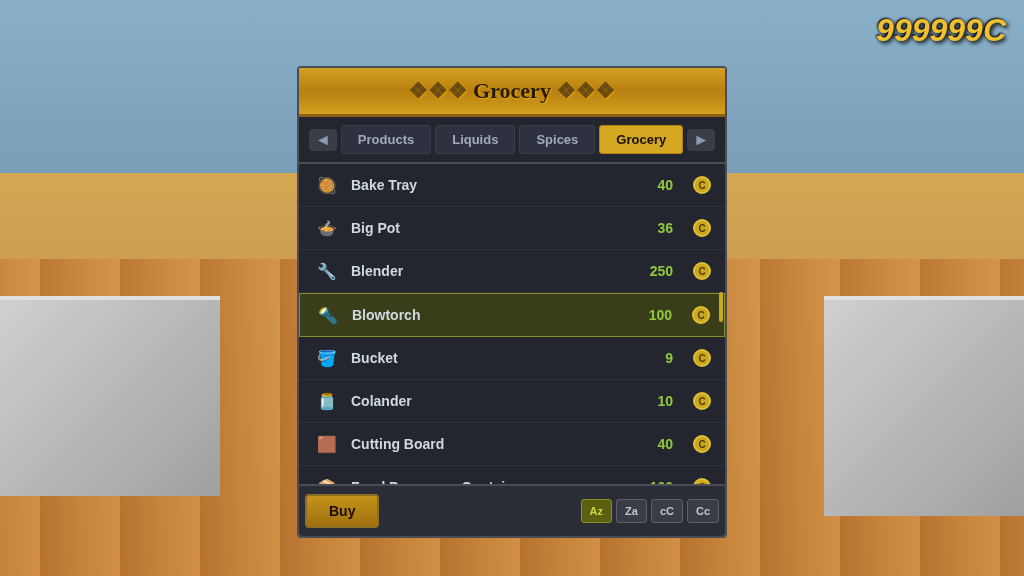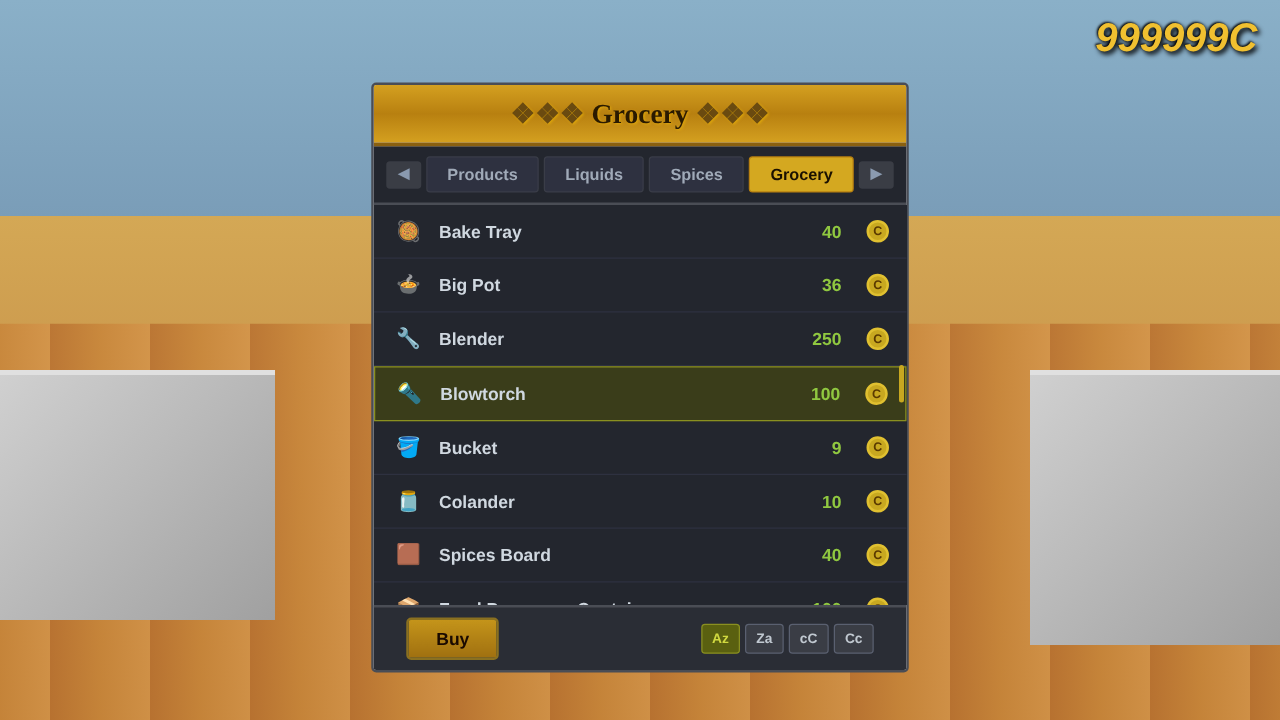--- a/index.html
+++ b/index.html
@@ -220,21 +220,21 @@
       height: 30px;
       background: #c8a820;
       border-radius: 2px;
     }
 
     
     .modal-footer {
       display: flex;
       align-items: center;
       justify-content: space-between;
-      padding: 8px 26px;
+      padding: 8px 6px;
       background: #2a2d35;
       border-top: 2px solid #4a4d55;
       gap: 6px;
     }
 
     .footer-btn {
       padding: 7px 22px;
       font-size: 14px;
       font-weight: bold;
       cursor: pointer;
@@ -350,21 +350,21 @@
         <div class="item-icon">🫙</div>
         <span class="item-name">Colander</span>
         <div class="item-price">
           <span>10</span>
           <div class="coin-icon">C</div>
         </div>
       </div>
 
       <div class="item-row">
         <div class="item-icon">🟫</div>
-        <span class="item-name">Spices Board</span>
+        <span class="item-name">Cutting Board</span>
         <div class="item-price">
           <span>40</span>
           <div class="coin-icon">C</div>
         </div>
       </div>
 
       <div class="item-row">
         <div class="item-icon">📦</div>
         <span class="item-name">Food Processor Container</span>
         <div class="item-price">

